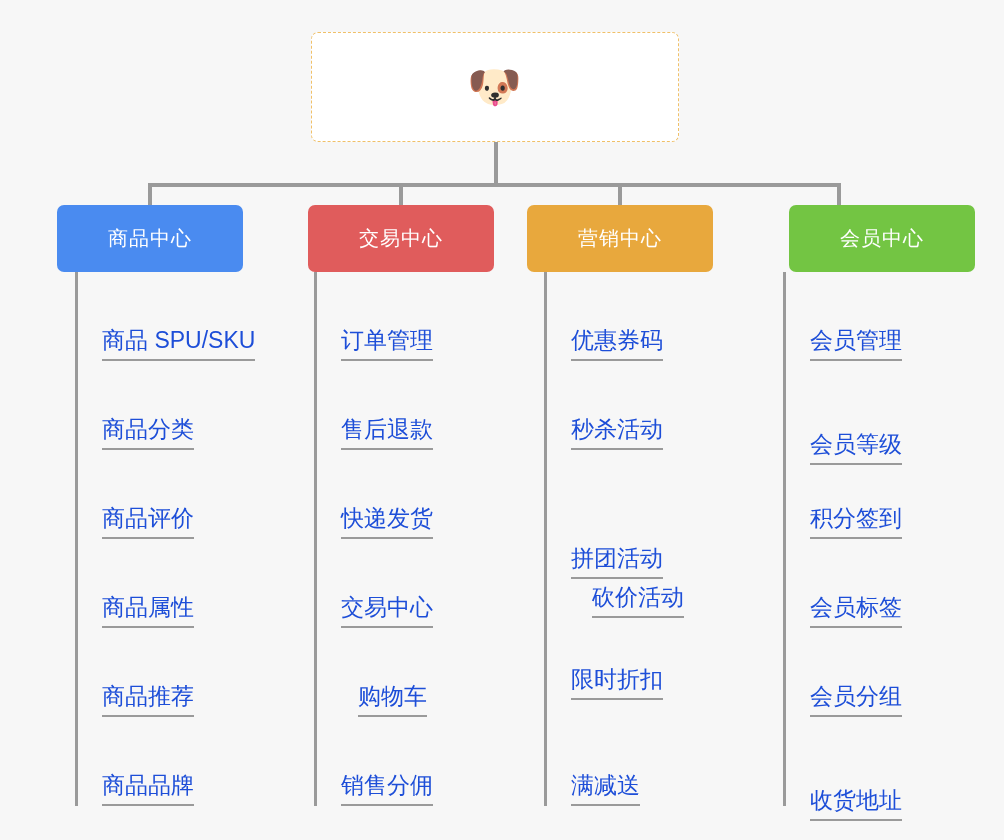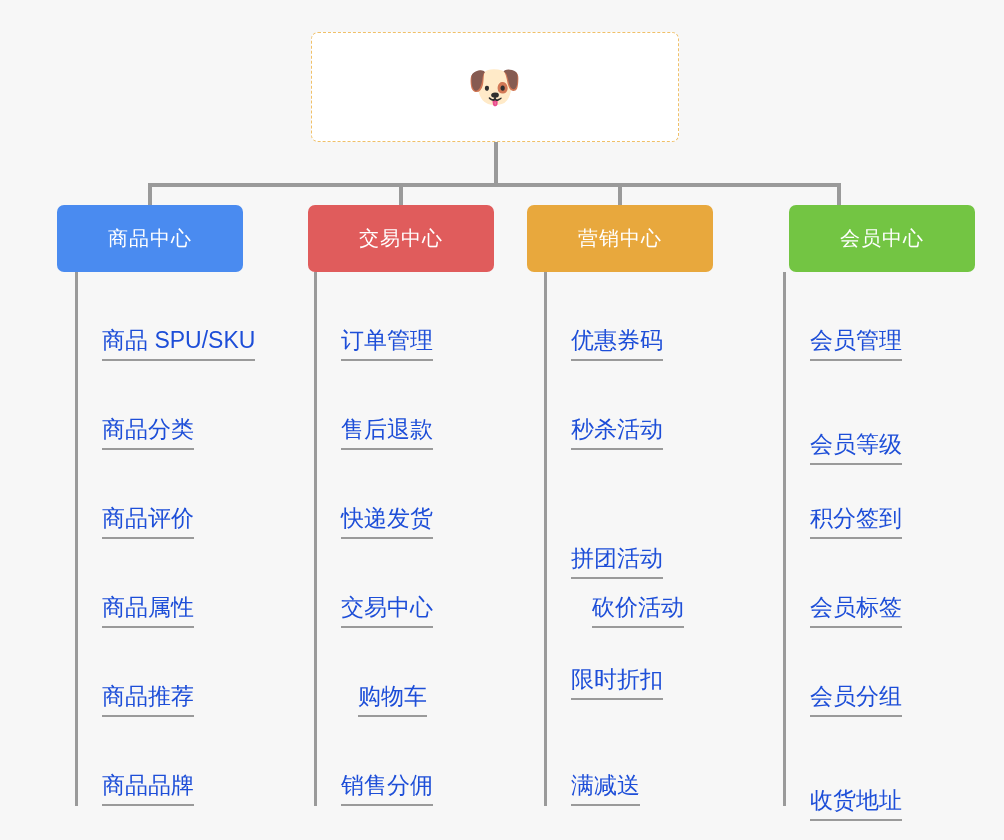--- a/index.html
+++ b/index.html
@@ -190,21 +190,21 @@
         <div class="col-rail" style="height: 534px;"></div>
         <div class="sub-item" style="top: 0px;">
           <span class="sub-item-label">优惠券码</span>
         </div>
         <div class="sub-item" style="top: 89px;">
           <span class="sub-item-label">秒杀活动</span>
         </div>
         <div class="sub-item" style="top: 178px; margin-top: 40px;">
           <span class="sub-item-label">拼团活动</span>
         </div>
-        <div class="sub-item" style="top: 267px; padding-left: 48px;">
+        <div class="sub-item" style="top: 257px; padding-left: 48px;">
           <span class="sub-item-label">砍价活动</span>
         </div>
         <div class="sub-item" style="top: 339px;">
           <span class="sub-item-label">限时折扣</span>
         </div>
         <div class="sub-item" style="top: 445px;">
           <span class="sub-item-label">满减送</span>
         </div>
       </div>
       <div class="conn conn-drop" style="left: 837px;"></div>

